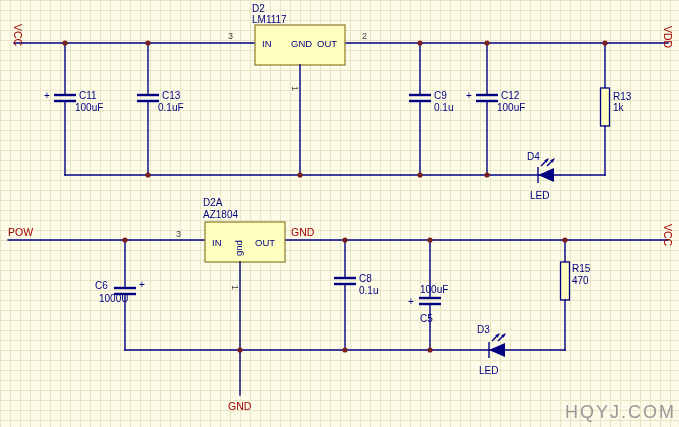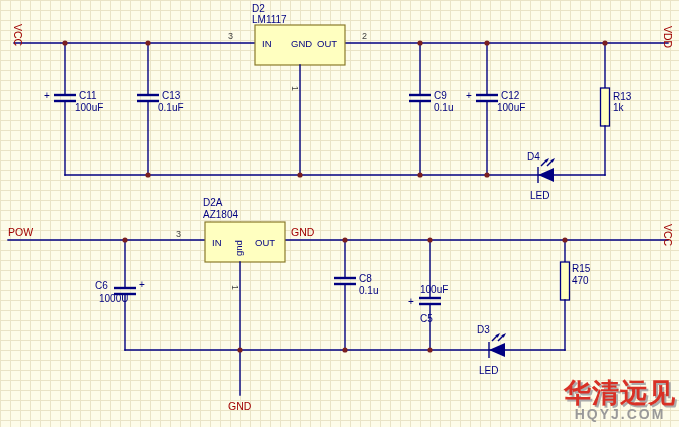--- a/index.html
+++ b/index.html
@@ -26,21 +26,21 @@
   .lbl{fill:var(--wire); font-size:10px;}
   .pin{fill:var(--wire); font-size:9.5px;}
   .num{fill:#404040; font-size:9px;}
   .port{fill:var(--netred); font-size:10.5px;}
   .led-line{stroke:var(--wire); stroke-width:1.4; fill:none;}
   .led-fill{fill:var(--wire); stroke:none;}
   .wm{position:absolute; right:3px; bottom:5px; text-align:center; line-height:1.05;}
   .wm-cn{font-size:27px; font-weight:bold; color:var(--wm-red);
          text-shadow:2px 2px 0 #ababab; letter-spacing:1px;
          font-family:"DejaVu Sans", sans-serif;}
-  .wm-en{font-size:14px; font-weight:bold; color:var(--wm-gray); letter-spacing:2px;}
+  .wm-en{font-size:18px; font-weight:normal; color:var(--wm-gray); letter-spacing:2px;}
 </style>
 </head>
 <body>
 
 <div class="sheet">
 <svg width="679" height="427" viewBox="0 0 679 427">
   <defs>
     <g id="led-sym">
       <polygon class="led-fill" points="8,-7 8,7 -8,0"></polygon>
       <line class="led-line" x1="-8" y1="-8" x2="-8" y2="8"></line>
@@ -206,16 +206,15 @@
     <circle class="dot" cx="345" cy="240" r="2.6"></circle>
     <circle class="dot" cx="430" cy="240" r="2.6"></circle>
     <circle class="dot" cx="565" cy="240" r="2.6"></circle>
     <circle class="dot" cx="240" cy="350" r="2.6"></circle>
     <circle class="dot" cx="345" cy="350" r="2.6"></circle>
     <circle class="dot" cx="430" cy="350" r="2.6"></circle>
   </g>
 </svg>
 
   <div class="wm">
-    <div class="wm-cn">华清远见</div>
     <div class="wm-en">HQYJ.COM</div>
   </div>
 </div>
 
 </body></html>

